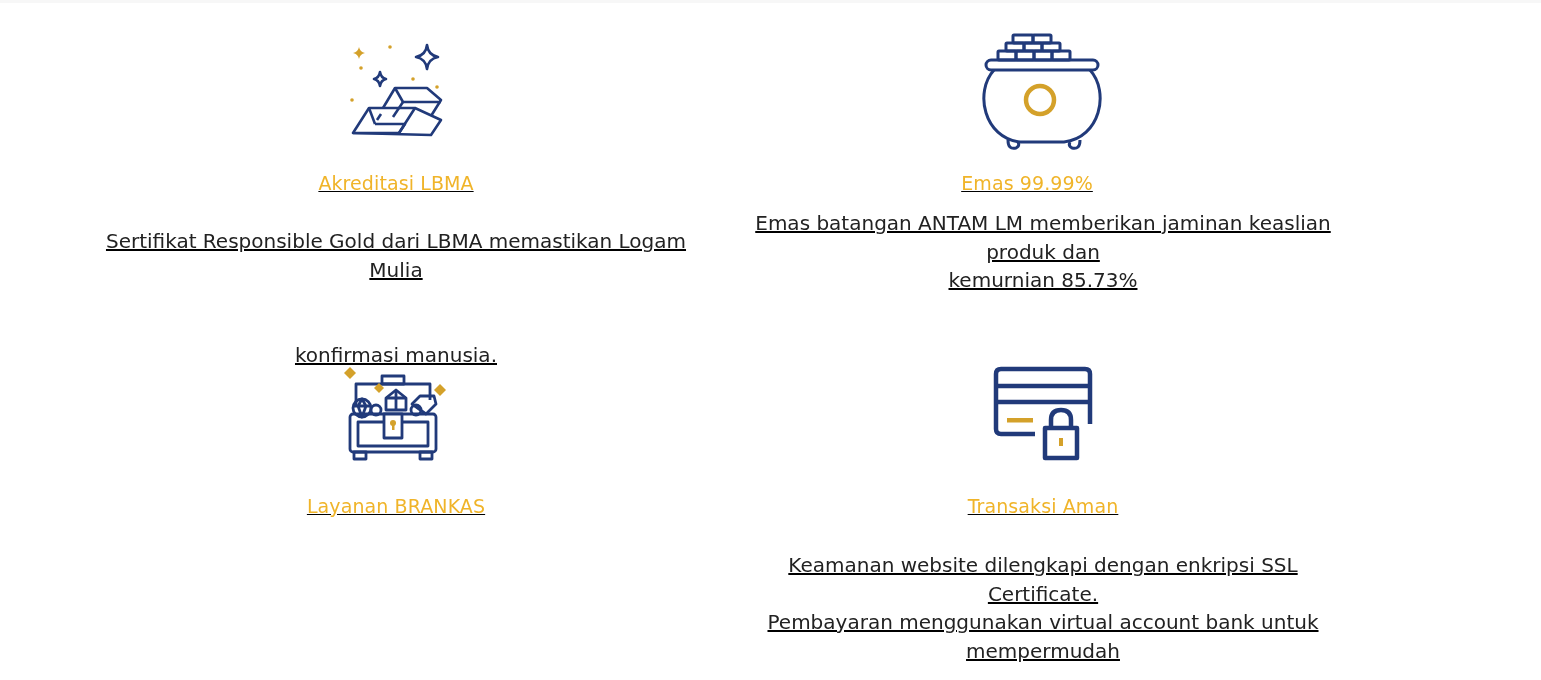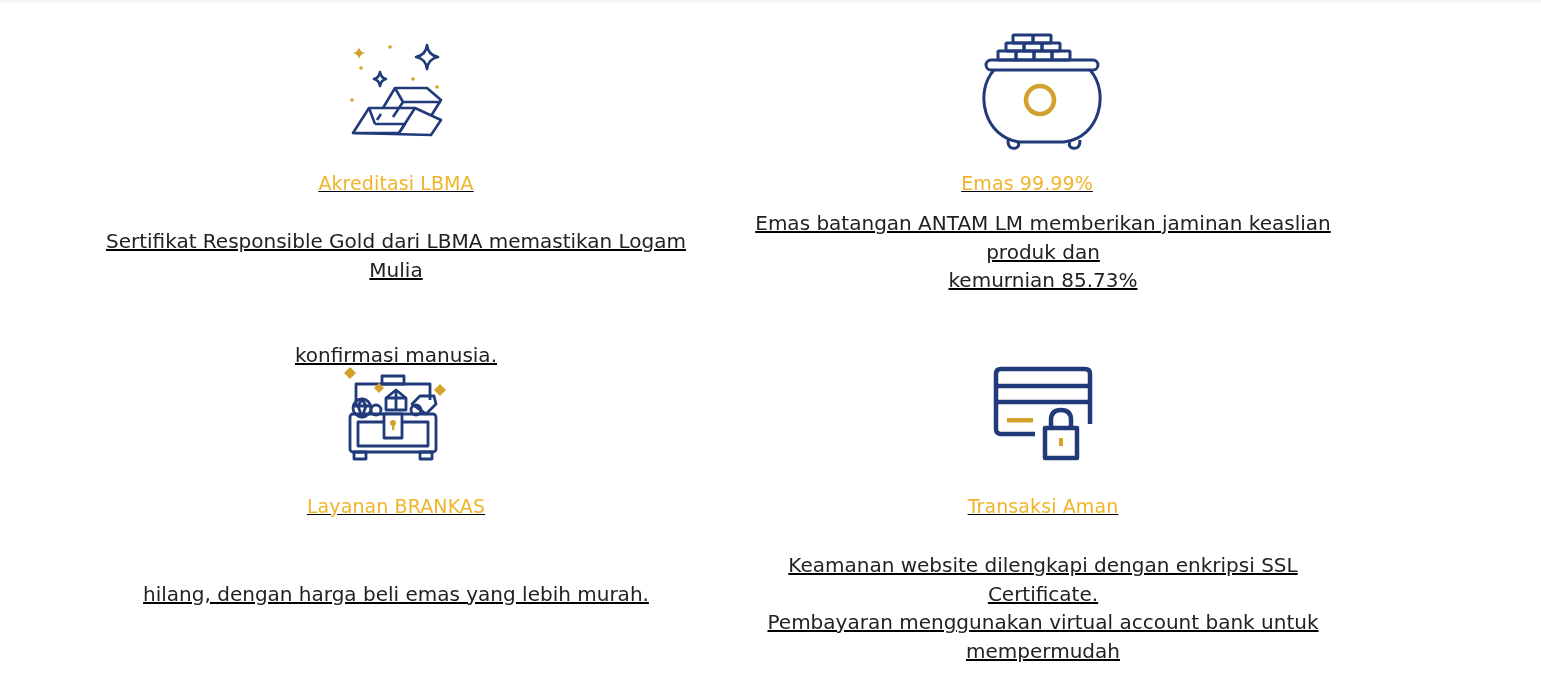--- a/index.html
+++ b/index.html
@@ -125,21 +125,20 @@
       <circle cx="53" cy="59" r="3"></circle>
       <rect x="52" y="59" width="2.5" height="7"></rect>
     </g>
   </svg>
   <div class="feature" style="left:86px;top:495px;width:620px">
     <h3>Layanan BRANKAS</h3>
   </div>
   <div class="feature" style="left:86px;top:535px;width:620px">
     <p>
       <br>
-      <span>hilang, dengan harga beli emas yang lebih murah.</span>
     </p>
   </div>
 </div>
 
 <div>
   <svg style="position:absolute;left:993px;top:366px" width="100" height="96" viewBox="0 0 100 96">
     <g fill="none" stroke="#213a7a" stroke-width="4.5" stroke-linejoin="round">
       <path d="M42 68 L8 68 Q3 68 3 63 L3 8 Q3 3 8 3 L92 3 Q97 3 97 8 L97 58"></path>
       <path d="M3 20 L97 20"></path>
       <path d="M3 36 L97 36"></path>

